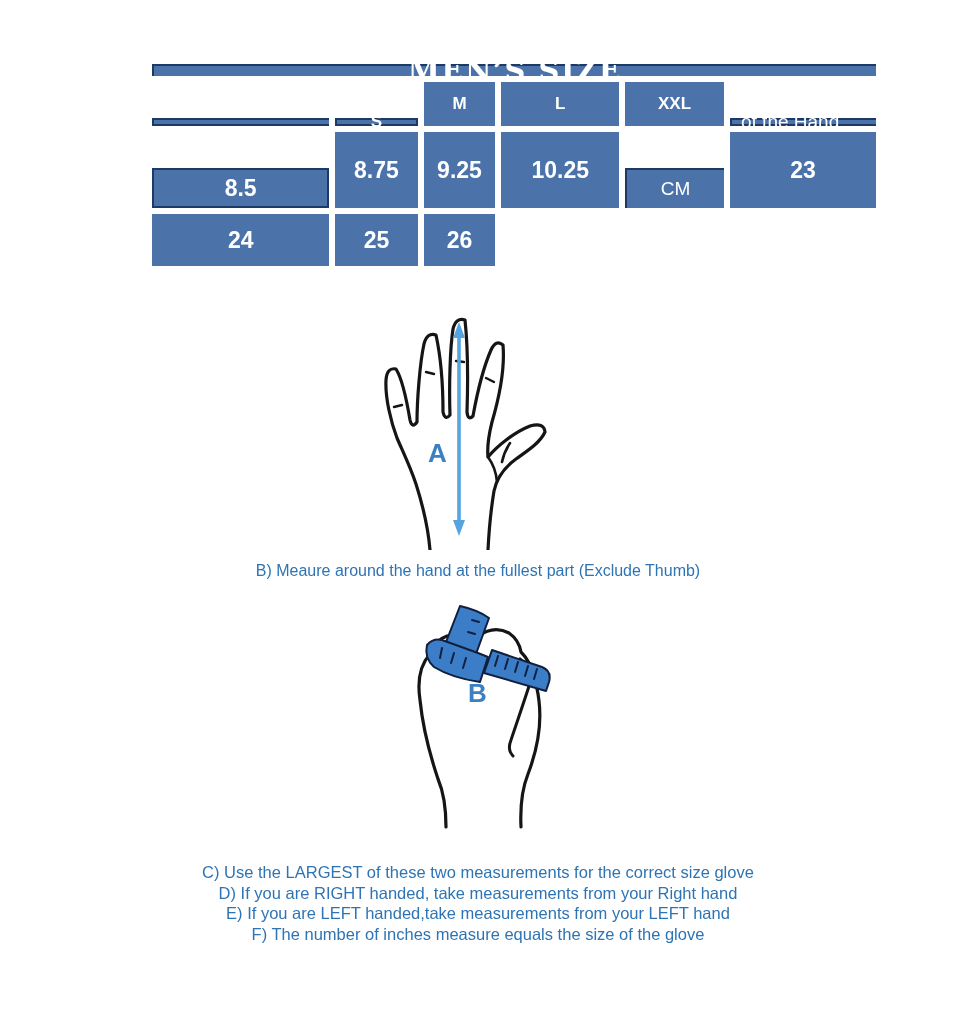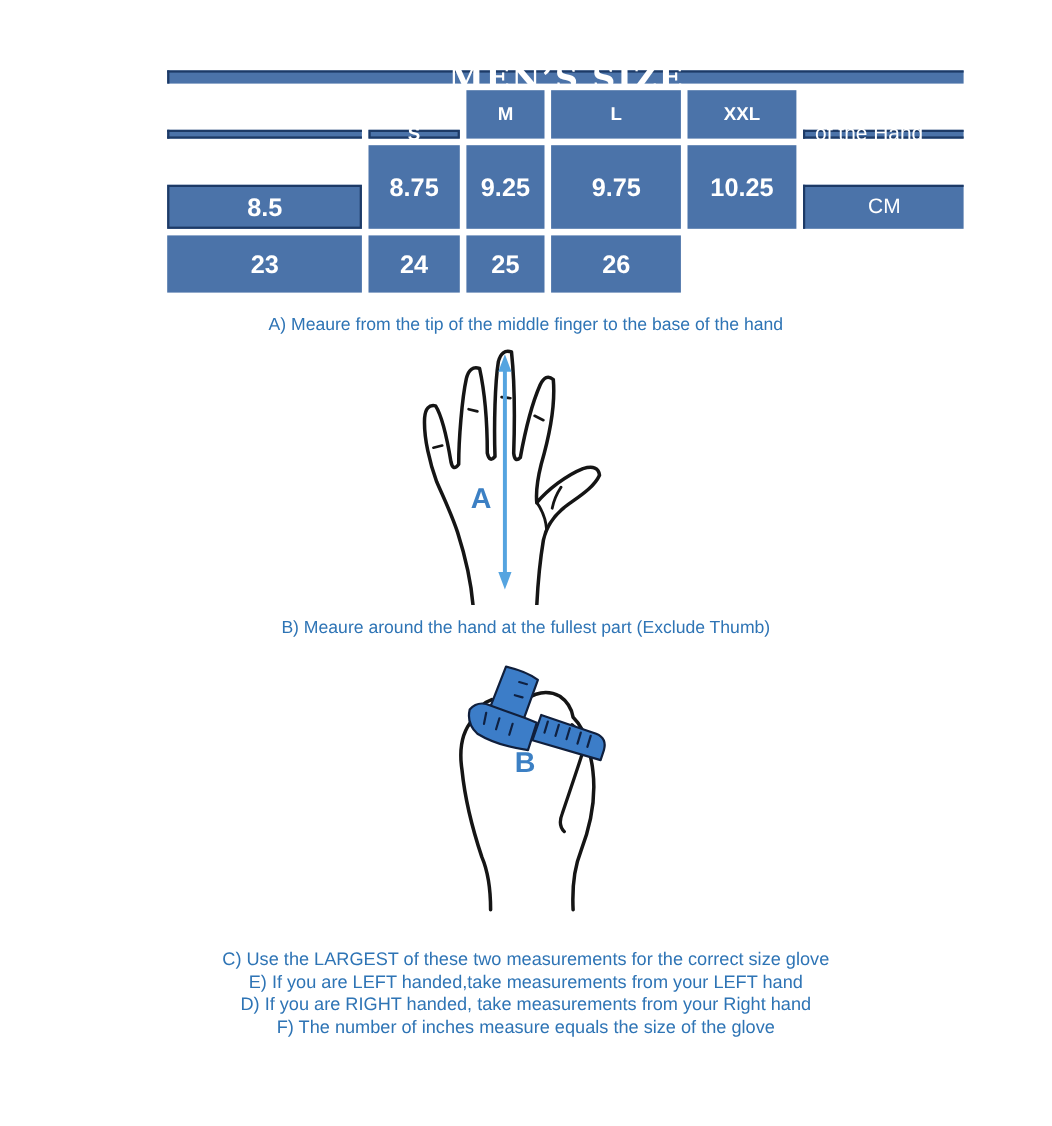--- a/index.html
+++ b/index.html
@@ -74,31 +74,29 @@
     <div class="cell bt bl bb"></div>
     <div class="cell sizehead bt bl bb br">S</div>
     <div class="cell sizehead">M</div>
     <div class="cell sizehead">L</div>
     <div class="cell sizehead">XXL</div>
 
     <div class="cell rowlabel left bt bl bb">Circumfrance of the Hand CM</div>
     <div class="cell val bt bl bb br">8.5</div>
     <div class="cell val">8.75</div>
     <div class="cell val">9.25</div>
-    <div class="cell val">9.75</div>
     <div class="cell val">10.25</div>
 
     <div class="cell rowlabel bt bl">CM</div>
     <div class="cell val">23</div>
     <div class="cell val">24</div>
     <div class="cell val">25</div>
     <div class="cell val">26</div>
   </div>
 
-  <div class="note" style="top:287px">A) Meaure from the tip of the middle finger to the base of the hand</div>
 
   <div class="diagram" style="left:360px;top:310px;width:240px;height:240px">
     <svg width="240" height="240" viewBox="0 0 240 240">
 
       <path d="M 70 240
                C 68 216, 63 196, 56 174
                C 50 156, 43 142, 37 128
                C 31 112, 25 88, 26 70
                Q 27 57, 36 59
                C 43 70, 47 92, 50 110
@@ -153,18 +151,18 @@
       <path d="M 92 30 L 99 32 M 88 42 L 95 44
                M 62 58 L 60 68 M 74 63 L 71 73 M 86 68 L 83 78
                M 118 66 L 115 76 M 128 69 L 125 79 M 138 72 L 135 82 M 148 76 L 145 86 M 157 79 L 154 89" fill="none" stroke="#0f2142" stroke-width="2" stroke-linecap="round"></path>
 
       <text x="88" y="112" font-family="Liberation Sans, sans-serif" font-size="26" font-weight="bold" fill="var(--label-blue)">B</text>
     </svg>
   </div>
 
   <div class="notes-block">
     <div>C) Use the LARGEST of these two measurements for the correct size glove</div>
+    <div>D) If you are RIGHT handed, take measurements from your Right hand</div>
     <div>E) If you are LEFT handed,take measurements from your LEFT hand</div>
-    <div>D) If you are RIGHT handed, take measurements from your Right hand</div>
     <div>F) The number of inches measure equals the size of the glove</div>
   </div>
 
 </div>
 
 </body></html>

